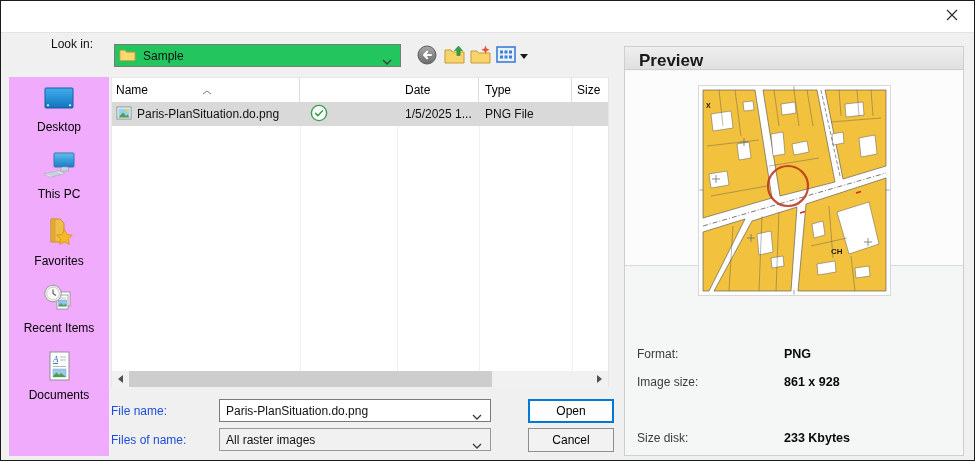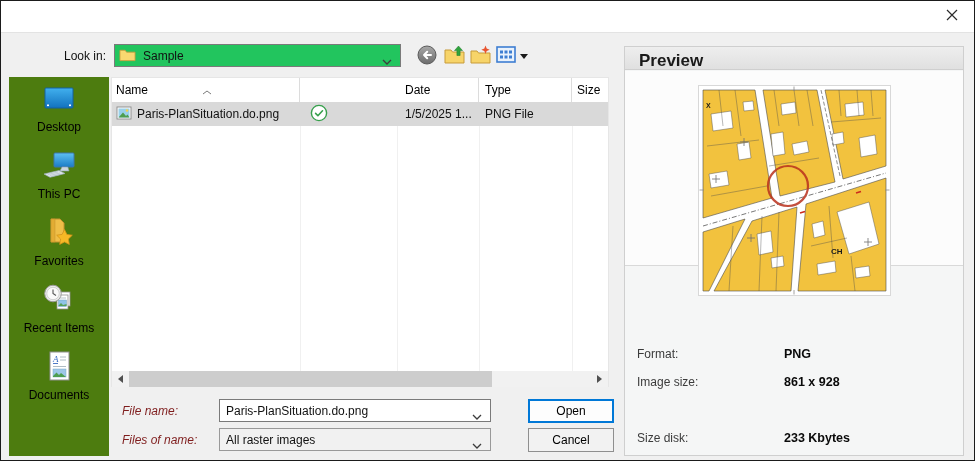--- a/index.html
+++ b/index.html
@@ -10,36 +10,36 @@
   border:1px solid #1b1b1b; overflow:hidden; }
 
 
 .titlebar { position:absolute; top:0; left:0; right:0; height:32px; background:#ffffff;
   border-bottom:1px solid #e3e3e3; }
 .title { position:absolute; left:13px; top:0; line-height:31px; font-size:13px; color:#000; }
 .close-btn { position:absolute; right:0; top:0; width:45px; height:31px;
   display:flex; align-items:center; justify-content:center; cursor:default; }
 
 
-.lookin-label { position:absolute; left:50px; top:48px; width:55px; text-align:right; }
+.lookin-label { position:absolute; left:50px; top:36px; width:55px; }
 .lookin-combo { position:absolute; left:113px; top:43px; width:287px; height:23px;
   background:#22c55e; border:1px solid #7a7a7a; display:flex; align-items:center;
   padding-left:4px; gap:7px; }
 .combo-chevron { position:absolute; right:8px; top:9px; }
 
 
 .tb { position:absolute; top:44px; height:22px; display:flex; align-items:center; justify-content:center; }
 .tb-back { left:414px; width:24px; }
 .tb-up { left:441px; width:24px; }
 .tb-new { left:467px; width:24px; }
 .tb-views { left:492px; width:38px; gap:4px; }
 .caret-down { width:0; height:0; border-left:4px solid transparent; border-right:4px solid transparent; border-top:5px solid #1a1a1a; }
 
 
-.sidebar { position:absolute; left:8px; top:76px; width:100px; height:379px; background:#4d7c0f; }
+.sidebar { position:absolute; left:8px; top:76px; width:100px; height:379px; background:#f0abfc; }
 .side-item { width:100%; height:67px; display:flex; flex-direction:column; align-items:center; padding-top:5px; }
 .side-item .lbl { margin-top:2px; color:#000; }
 
 
 .list { position:absolute; left:110px; top:76px; width:498px; height:310px; background:#fff;
   border:1px solid #e6e6e6; }
 .lheader { position:absolute; top:0; left:0; width:100%; height:32px; background:#fff;
   border-bottom:1px solid #f0f0f0; }
 .hcell { position:absolute; top:0; height:24px; line-height:24px; border-right:1px solid #dcdcdc; color:#000; }
 .hc-name { left:0; width:188px; padding-left:4px; }
@@ -61,21 +61,21 @@
 
 
 .hscroll { position:absolute; left:0; top:293px; width:496px; height:16px; background:#f1f1f1; }
 .sarrow { position:absolute; top:0; width:17px; height:16px; display:flex; align-items:center; justify-content:center; }
 .sarrow.left { left:0; } .sarrow.right { right:0; }
 .tri-l { width:0;height:0;border-top:4px solid transparent;border-bottom:4px solid transparent;border-right:5px solid #505050; }
 .tri-r { width:0;height:0;border-top:4px solid transparent;border-bottom:4px solid transparent;border-left:5px solid #505050; }
 .sthumb { position:absolute; left:17px; top:0; width:363px; height:16px; background:#cdcdcd; }
 
 
-.f-label { position:absolute; left:121px; color:#7f1d1d;font-style:italic; }
+.f-label { position:absolute; left:110px; color:#1d4ed8; }
 .fn-label { top:403px; }
 .ft-label { top:432px; }
 .f-combo { position:absolute; left:218px; width:272px; height:23px; display:flex; align-items:center;
   padding-left:6px; }
 .fn-combo { top:398px; background:#fff; border:1px solid #7a7a7a; }
 .ft-combo { top:427px; background:#f1f1f1; border:1px solid #999; }
 .btn { position:absolute; left:527px; width:86px; height:24px; text-align:center; line-height:20px;
   color:#000; cursor:default; }
 .open-btn { top:398px; background:#fdfdfd; border:2px solid #0078d7; }
 .cancel-btn { top:427px; background:#f2f2f2; border:1px solid #8f8f8f; line-height:22px; }

